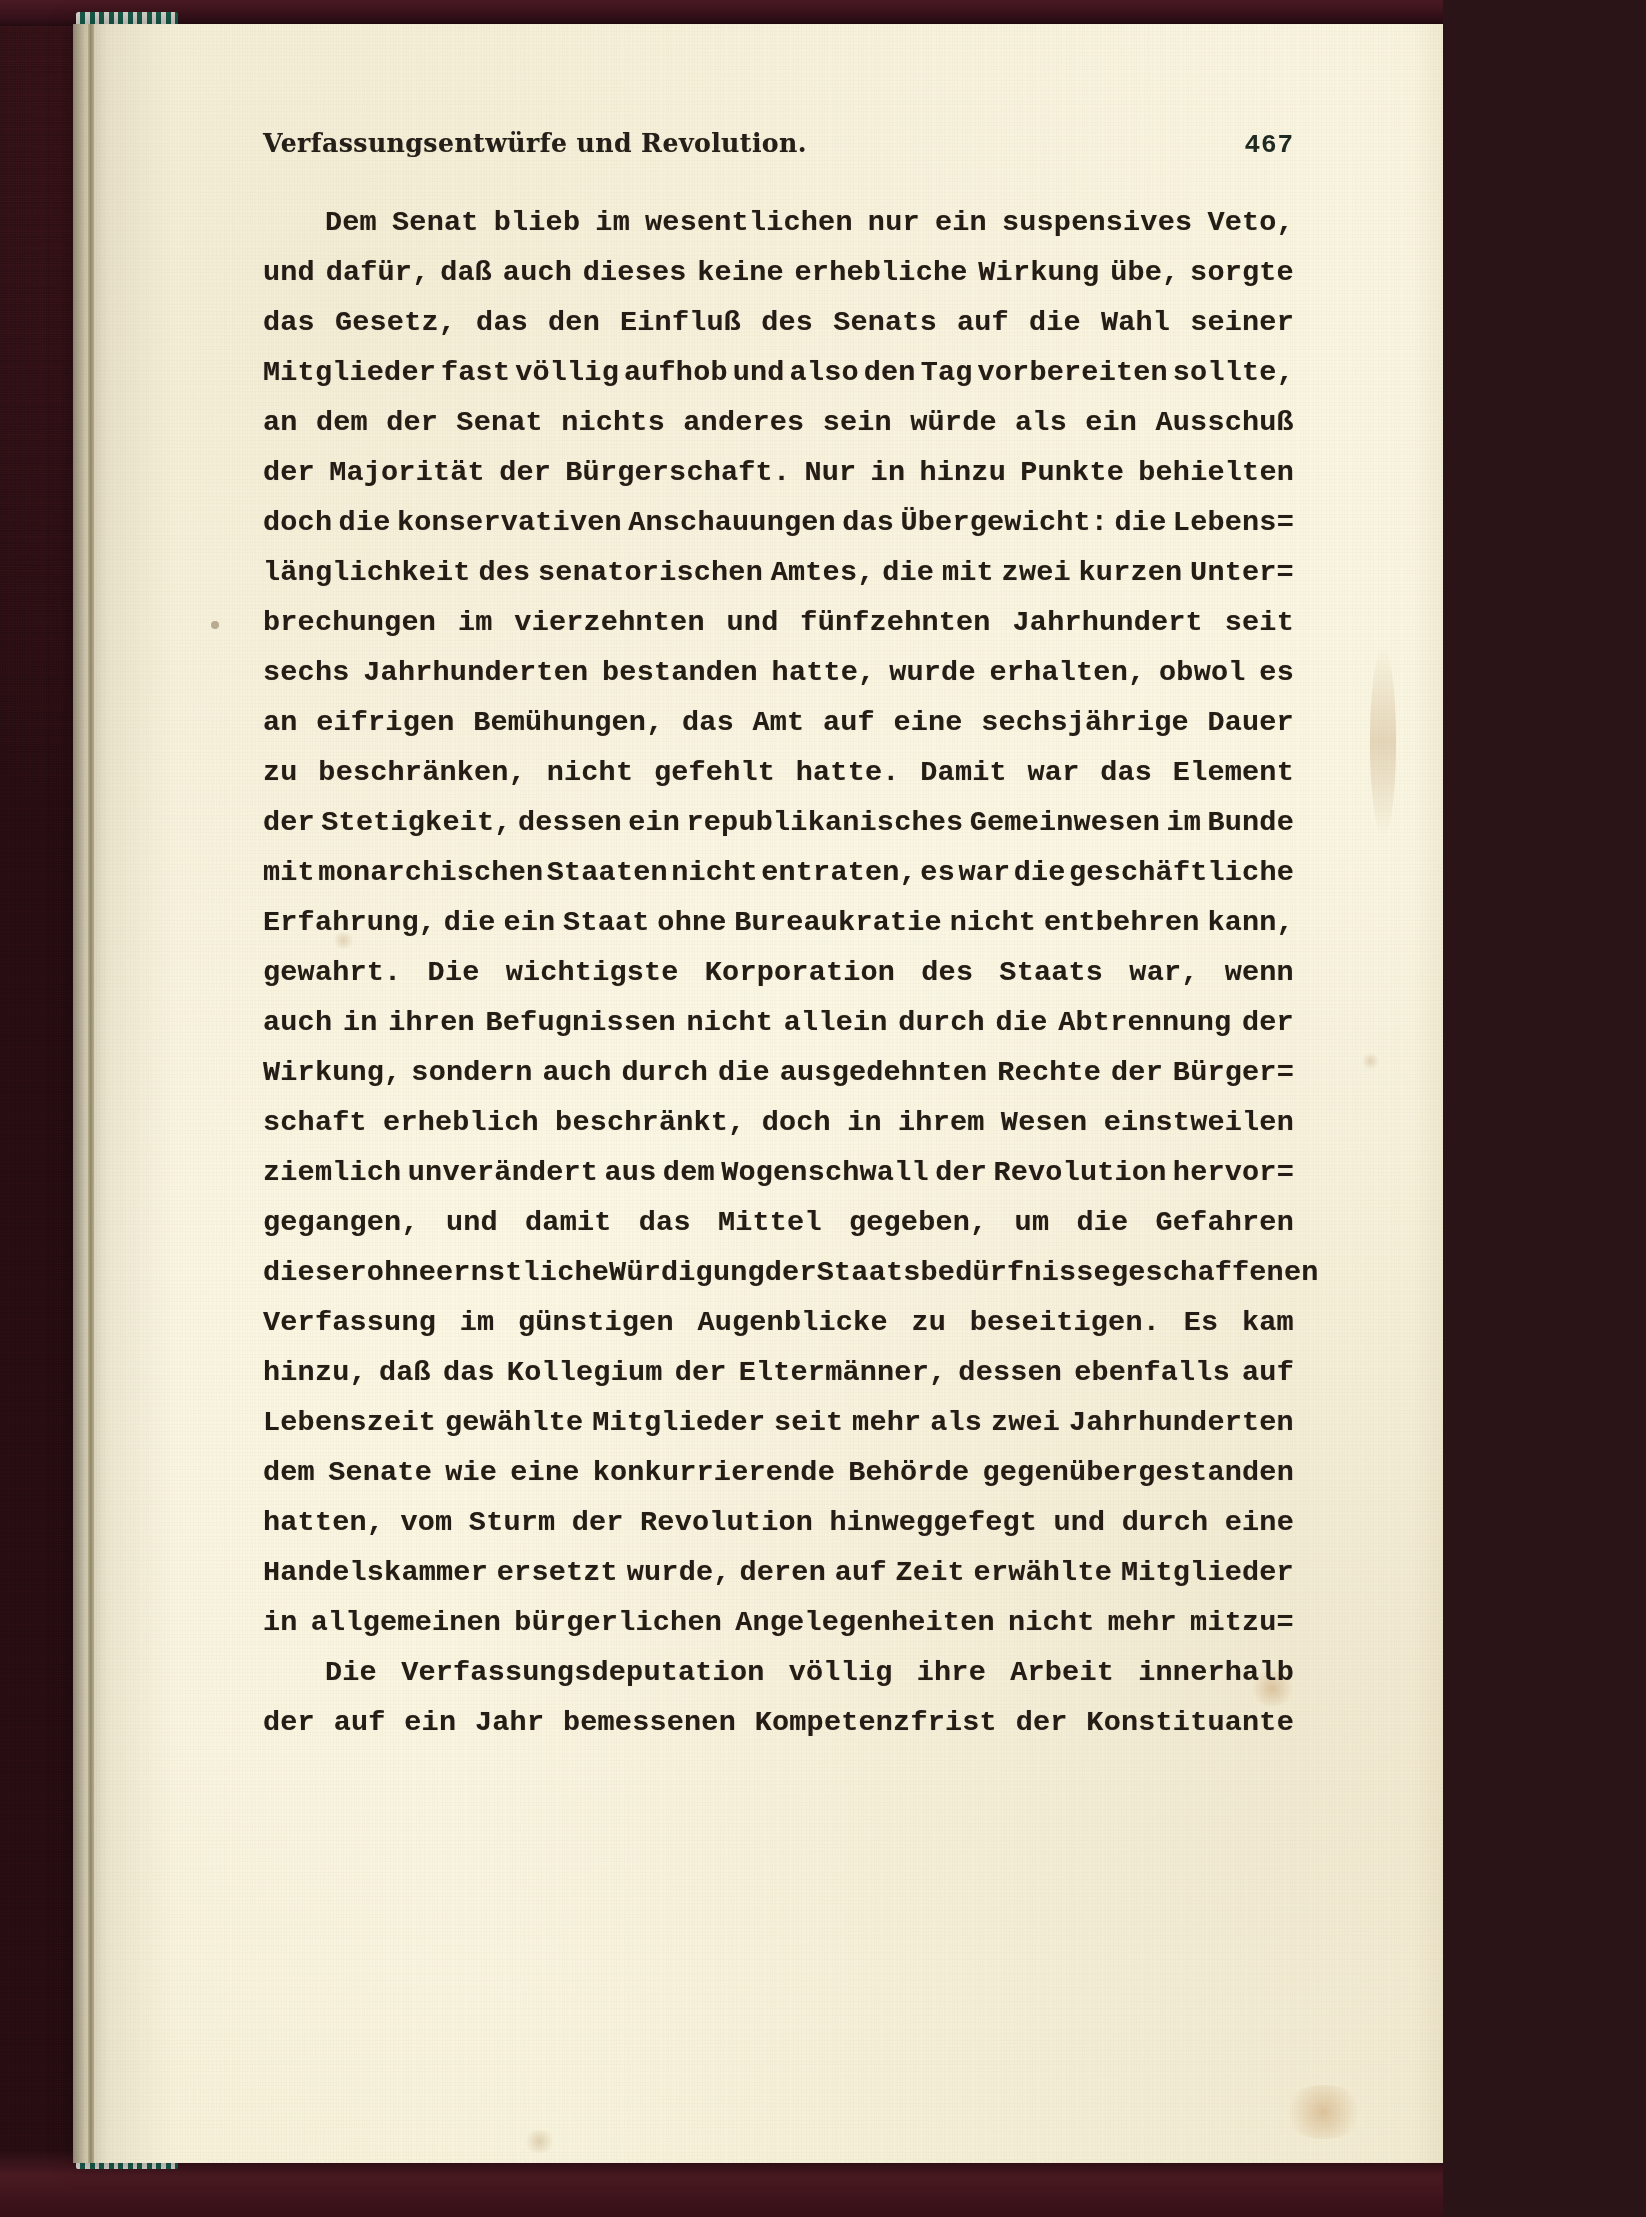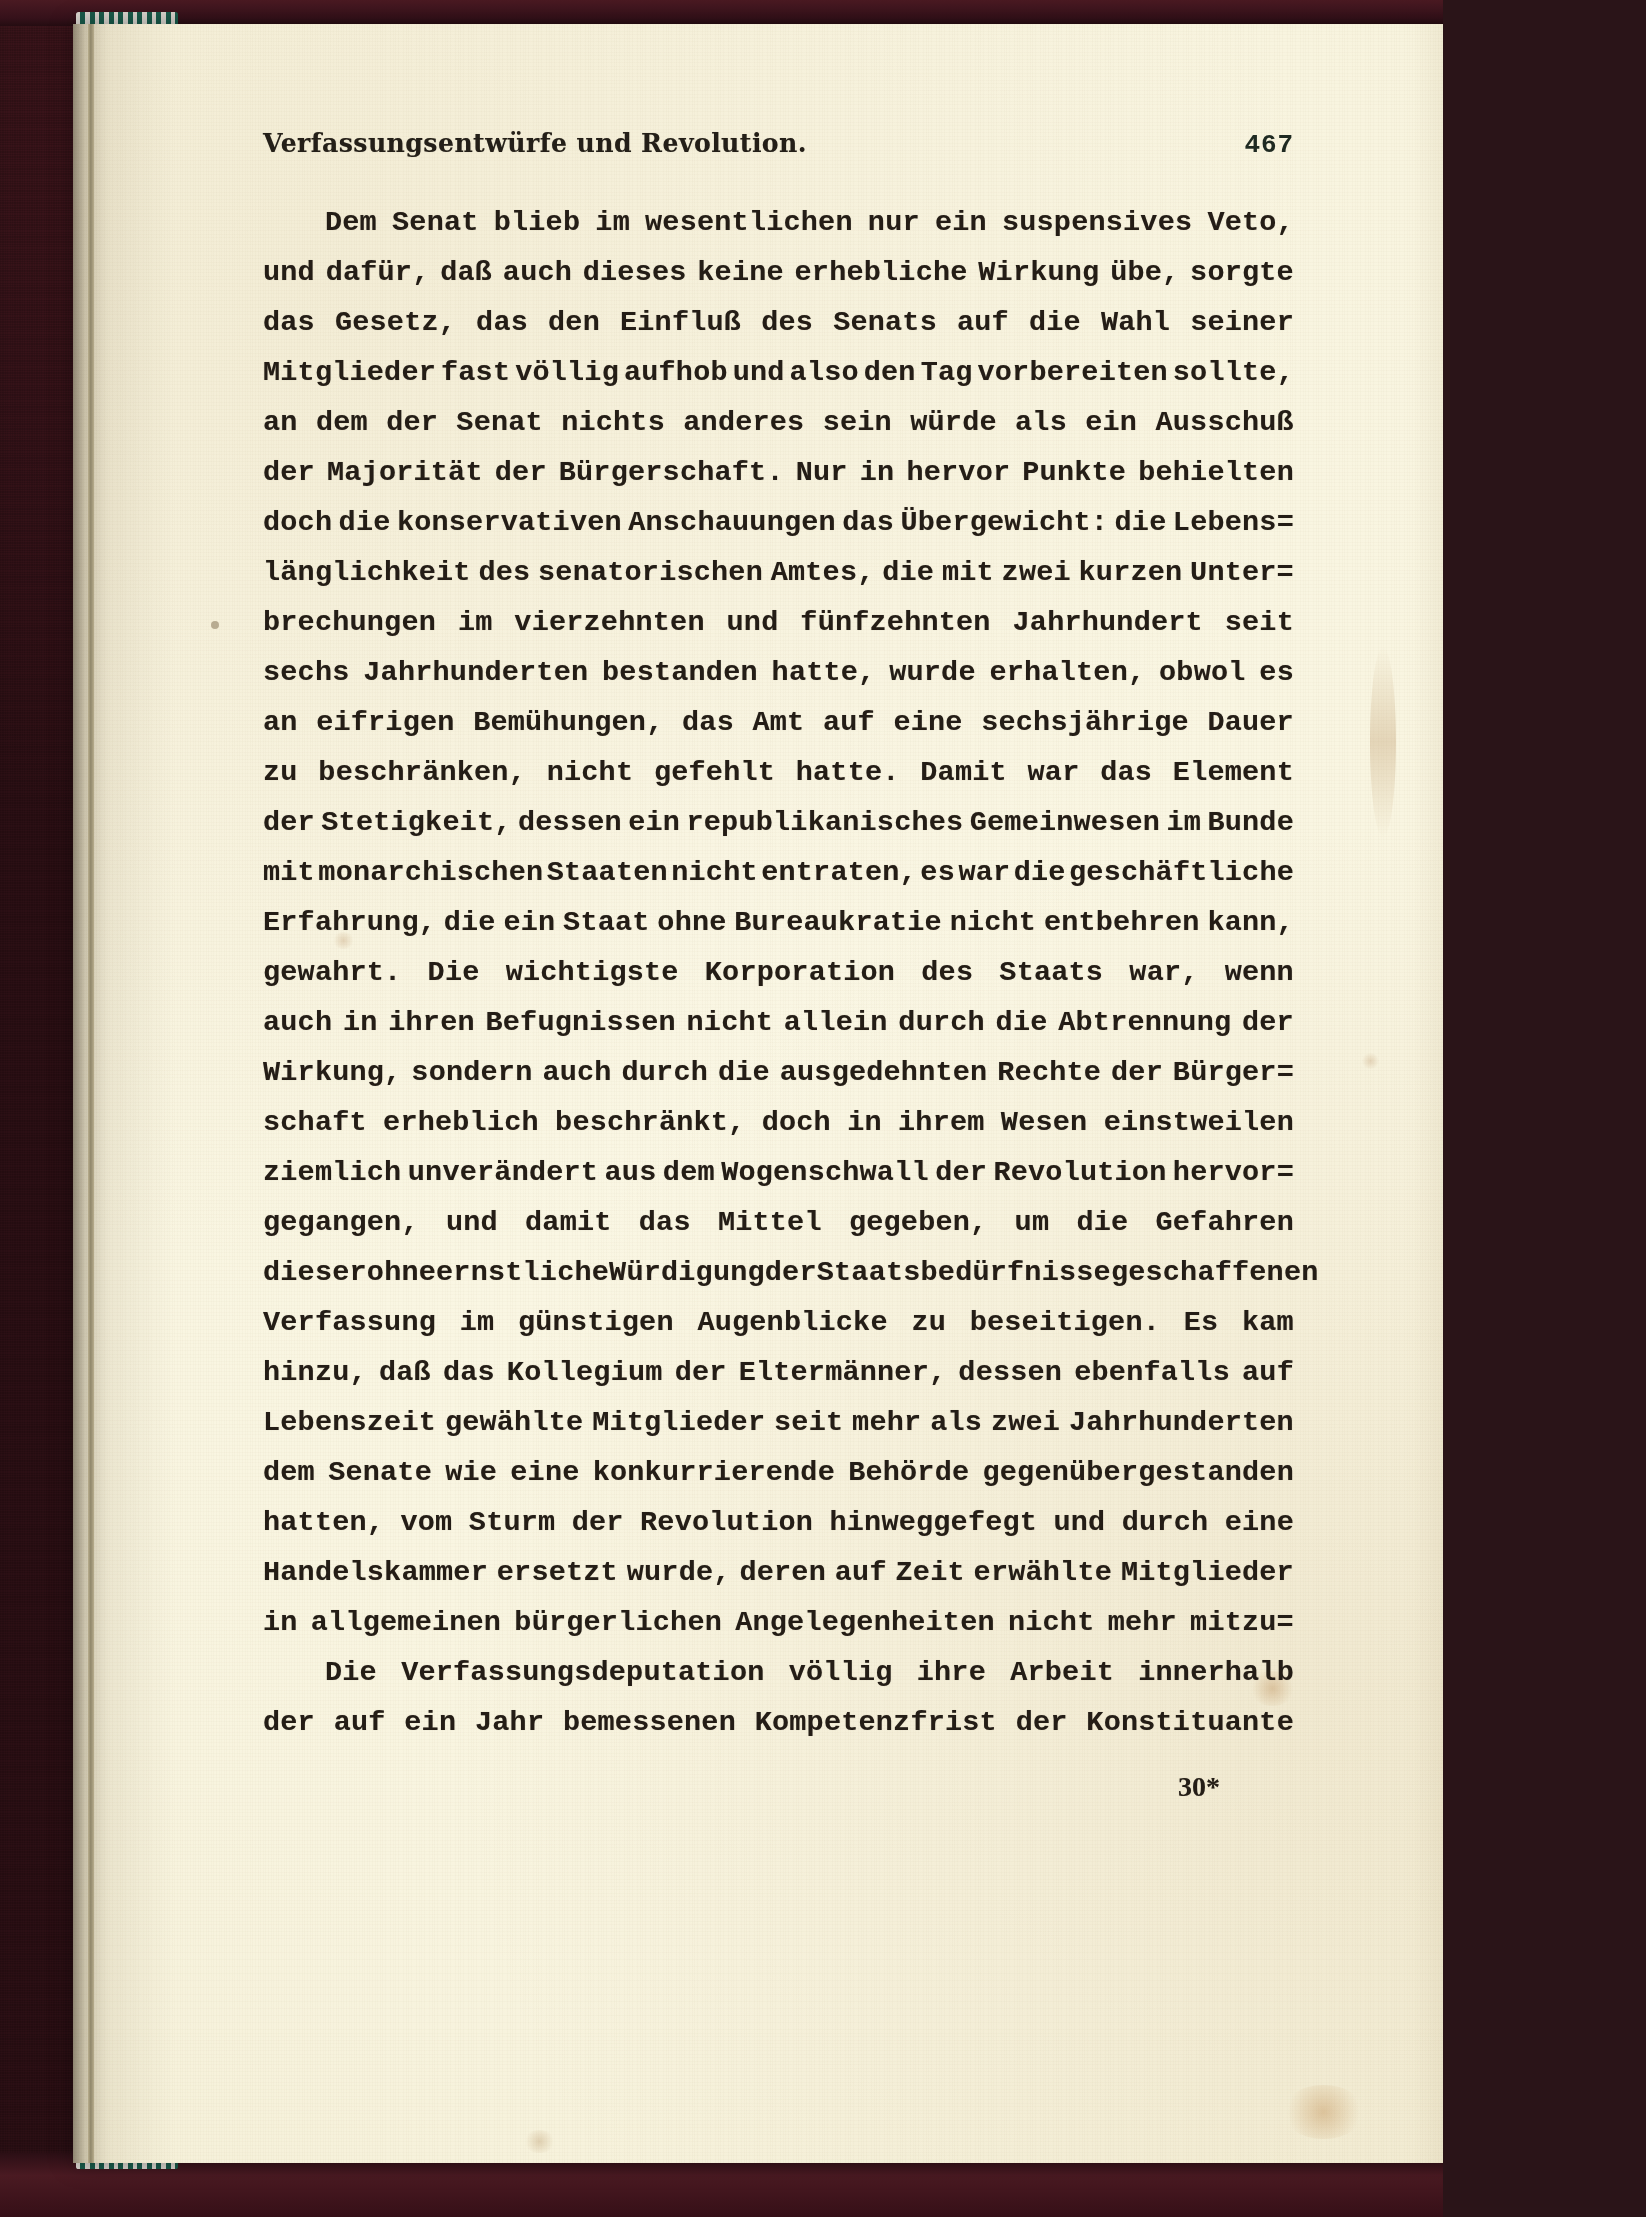--- a/index.html
+++ b/index.html
@@ -279,21 +279,21 @@
         <div class="runhead-title">Verfassungsentwürfe und Revolution.</div>
         <div class="page-number">467</div>
       </div>
 
       <div class="body" id="body-text">
           <div class="pline justify indent"><span class="w">Dem</span><span class="w">Senat</span><span class="w">blieb</span><span class="w">im</span><span class="w">wesentlichen</span><span class="w">nur</span><span class="w">ein</span><span class="w">suspensives</span><span class="w">Veto,</span></div>
           <div class="pline justify"><span class="w">und</span><span class="w">dafür,</span><span class="w">daß</span><span class="w">auch</span><span class="w">dieses</span><span class="w">keine</span><span class="w">erhebliche</span><span class="w">Wirkung</span><span class="w">übe,</span><span class="w">sorgte</span></div>
           <div class="pline justify"><span class="w">das</span><span class="w">Gesetz,</span><span class="w">das</span><span class="w">den</span><span class="w">Einfluß</span><span class="w">des</span><span class="w">Senats</span><span class="w">auf</span><span class="w">die</span><span class="w">Wahl</span><span class="w">seiner</span></div>
           <div class="pline justify"><span class="w">Mitglieder</span><span class="w">fast</span><span class="w">völlig</span><span class="w">aufhob</span><span class="w">und</span><span class="w">also</span><span class="w">den</span><span class="w">Tag</span><span class="w">vorbereiten</span><span class="w">sollte,</span></div>
           <div class="pline justify"><span class="w">an</span><span class="w">dem</span><span class="w">der</span><span class="w">Senat</span><span class="w">nichts</span><span class="w">anderes</span><span class="w">sein</span><span class="w">würde</span><span class="w">als</span><span class="w">ein</span><span class="w">Ausschuß</span></div>
-          <div class="pline justify"><span class="w">der</span><span class="w">Majorität</span><span class="w">der</span><span class="w">Bürgerschaft.</span><span class="w">Nur</span><span class="w">in</span><span class="w">hervor</span><span class="w">Punkte</span><span class="w">behielten</span></div>
+          <div class="pline justify"><span class="w">der</span><span class="w">Majorität</span><span class="w">der</span><span class="w">Bürgerschaft.</span><span class="w">Nur</span><span class="w">in</span><span class="w">hinzu</span><span class="w">Punkte</span><span class="w">behielten</span></div>
           <div class="pline justify"><span class="w">doch</span><span class="w">die</span><span class="w">konservativen</span><span class="w">Anschauungen</span><span class="w">das</span><span class="w">Übergewicht:</span><span class="w">die</span><span class="w">Lebens=</span></div>
           <div class="pline justify"><span class="w">länglichkeit</span><span class="w">des</span><span class="w">senatorischen</span><span class="w">Amtes,</span><span class="w">die</span><span class="w">mit</span><span class="w">zwei</span><span class="w">kurzen</span><span class="w">Unter=</span></div>
           <div class="pline justify"><span class="w">brechungen</span><span class="w">im</span><span class="w">vierzehnten</span><span class="w">und</span><span class="w">fünfzehnten</span><span class="w">Jahrhundert</span><span class="w">seit</span></div>
           <div class="pline justify"><span class="w">sechs</span><span class="w">Jahrhunderten</span><span class="w">bestanden</span><span class="w">hatte,</span><span class="w">wurde</span><span class="w">erhalten,</span><span class="w">obwol</span><span class="w">es</span></div>
           <div class="pline justify"><span class="w">an</span><span class="w">eifrigen</span><span class="w">Bemühungen,</span><span class="w">das</span><span class="w">Amt</span><span class="w">auf</span><span class="w">eine</span><span class="w">sechsjährige</span><span class="w">Dauer</span></div>
           <div class="pline justify"><span class="w">zu</span><span class="w">beschränken,</span><span class="w">nicht</span><span class="w">gefehlt</span><span class="w">hatte.</span><span class="w">Damit</span><span class="w">war</span><span class="w">das</span><span class="w">Element</span></div>
           <div class="pline justify"><span class="w">der</span><span class="w">Stetigkeit,</span><span class="w">dessen</span><span class="w">ein</span><span class="w">republikanisches</span><span class="w">Gemeinwesen</span><span class="w">im</span><span class="w">Bunde</span></div>
           <div class="pline justify"><span class="w">mit</span><span class="w">monarchischen</span><span class="w">Staaten</span><span class="w">nicht</span><span class="w">entraten,</span><span class="w">es</span><span class="w">war</span><span class="w">die</span><span class="w">geschäftliche</span></div>
           <div class="pline justify"><span class="w">Erfahrung,</span><span class="w">die</span><span class="w">ein</span><span class="w">Staat</span><span class="w">ohne</span><span class="w">Bureaukratie</span><span class="w">nicht</span><span class="w">entbehren</span><span class="w">kann,</span></div>
           <div class="pline justify"><span class="w">gewahrt.</span><span class="w">Die</span><span class="w">wichtigste</span><span class="w">Korporation</span><span class="w">des</span><span class="w">Staats</span><span class="w">war,</span><span class="w">wenn</span></div>
@@ -307,18 +307,17 @@
           <div class="pline justify"><span class="w">hinzu,</span><span class="w">daß</span><span class="w">das</span><span class="w">Kollegium</span><span class="w">der</span><span class="w">Eltermänner,</span><span class="w">dessen</span><span class="w">ebenfalls</span><span class="w">auf</span></div>
           <div class="pline justify"><span class="w">Lebenszeit</span><span class="w">gewählte</span><span class="w">Mitglieder</span><span class="w">seit</span><span class="w">mehr</span><span class="w">als</span><span class="w">zwei</span><span class="w">Jahrhunderten</span></div>
           <div class="pline justify"><span class="w">dem</span><span class="w">Senate</span><span class="w">wie</span><span class="w">eine</span><span class="w">konkurrierende</span><span class="w">Behörde</span><span class="w">gegenübergestanden</span></div>
           <div class="pline justify"><span class="w">hatten,</span><span class="w">vom</span><span class="w">Sturm</span><span class="w">der</span><span class="w">Revolution</span><span class="w">hinweggefegt</span><span class="w">und</span><span class="w">durch</span><span class="w">eine</span></div>
           <div class="pline justify"><span class="w">Handelskammer</span><span class="w">ersetzt</span><span class="w">wurde,</span><span class="w">deren</span><span class="w">auf</span><span class="w">Zeit</span><span class="w">erwählte</span><span class="w">Mitglieder</span></div>
           <div class="pline justify"><span class="w">in</span><span class="w">allgemeinen</span><span class="w">bürgerlichen</span><span class="w">Angelegenheiten</span><span class="w">nicht</span><span class="w">mehr</span><span class="w">mitzu=</span></div>
           <div class="pline justify indent"><span class="w">Die</span><span class="w">Verfassungsdeputation</span><span class="w">völlig</span><span class="w">ihre</span><span class="w">Arbeit</span><span class="w">innerhalb</span></div>
           <div class="pline justify"><span class="w">der</span><span class="w">auf</span><span class="w">ein</span><span class="w">Jahr</span><span class="w">bemessenen</span><span class="w">Kompetenzfrist</span><span class="w">der</span><span class="w">Konstituante</span></div>
         </div>
 
-      <div class="signature">30*</div>
 
     </div>
   </div>
 </div>
 
 
 </body></html>

